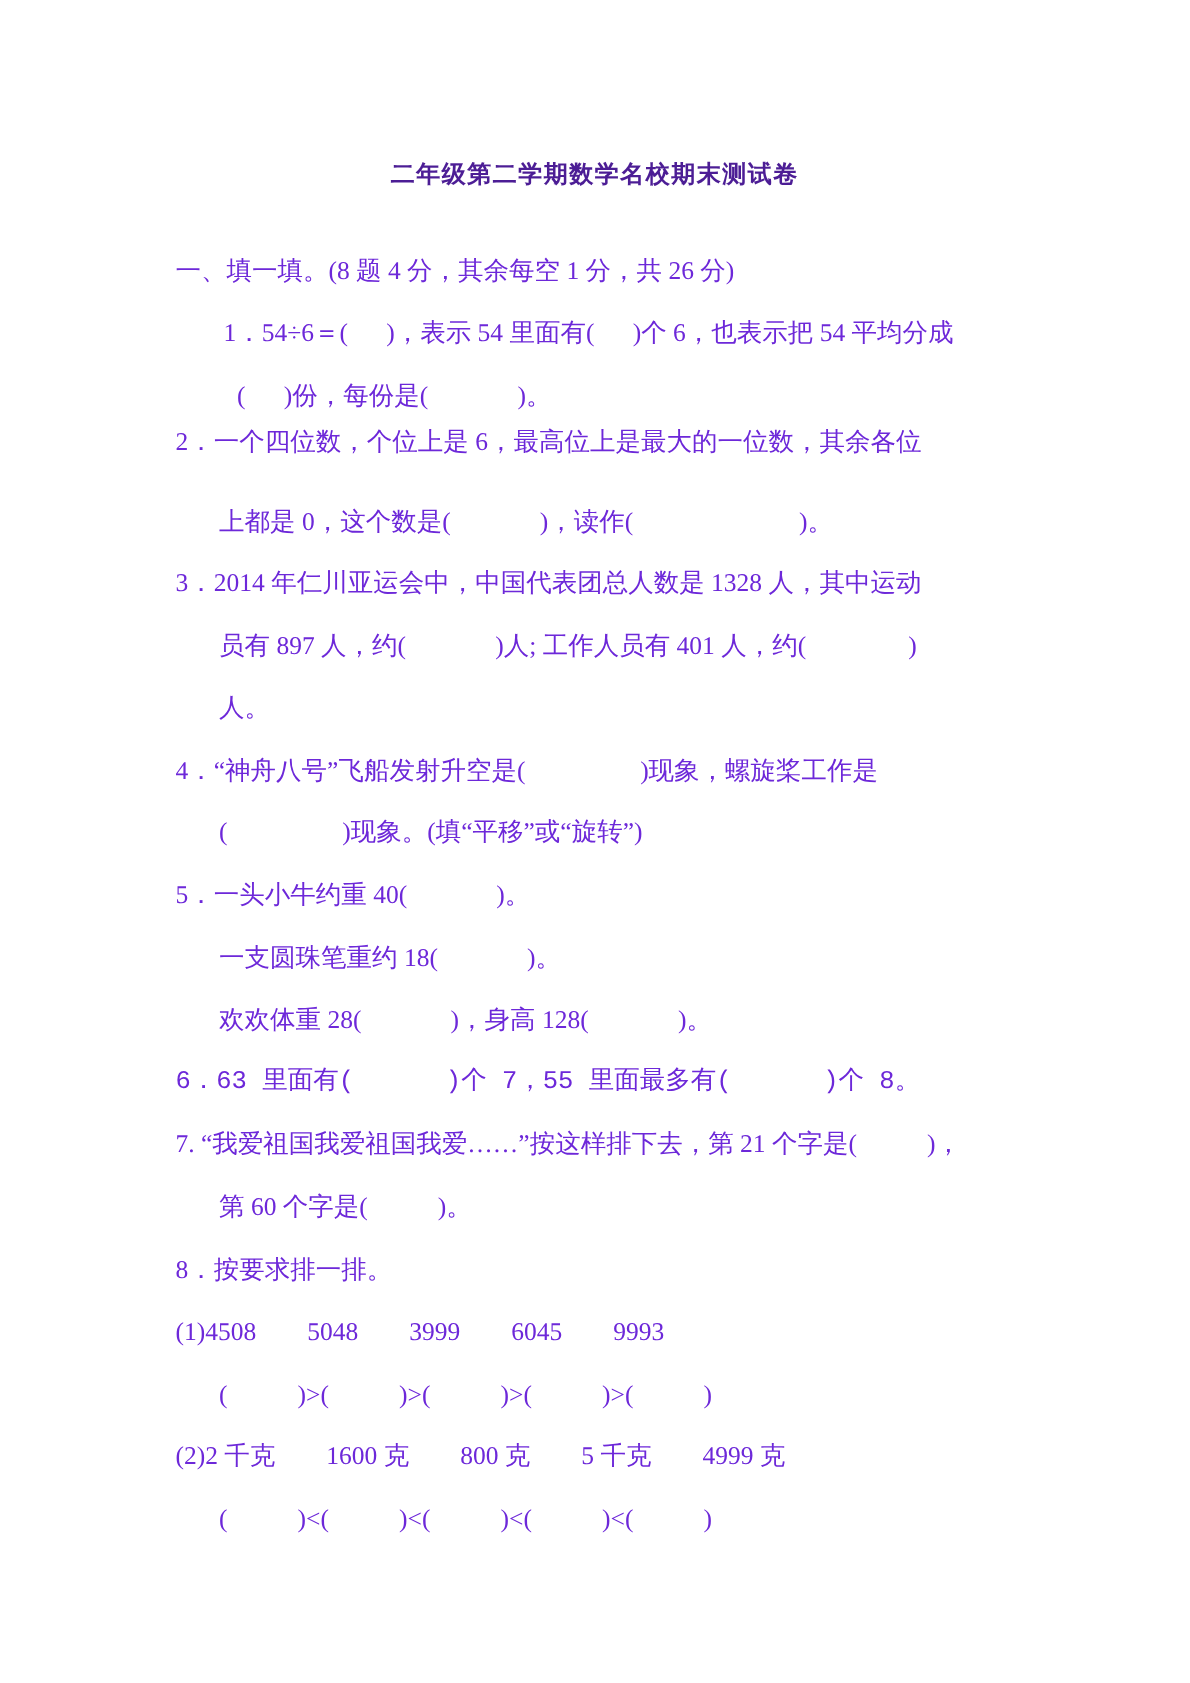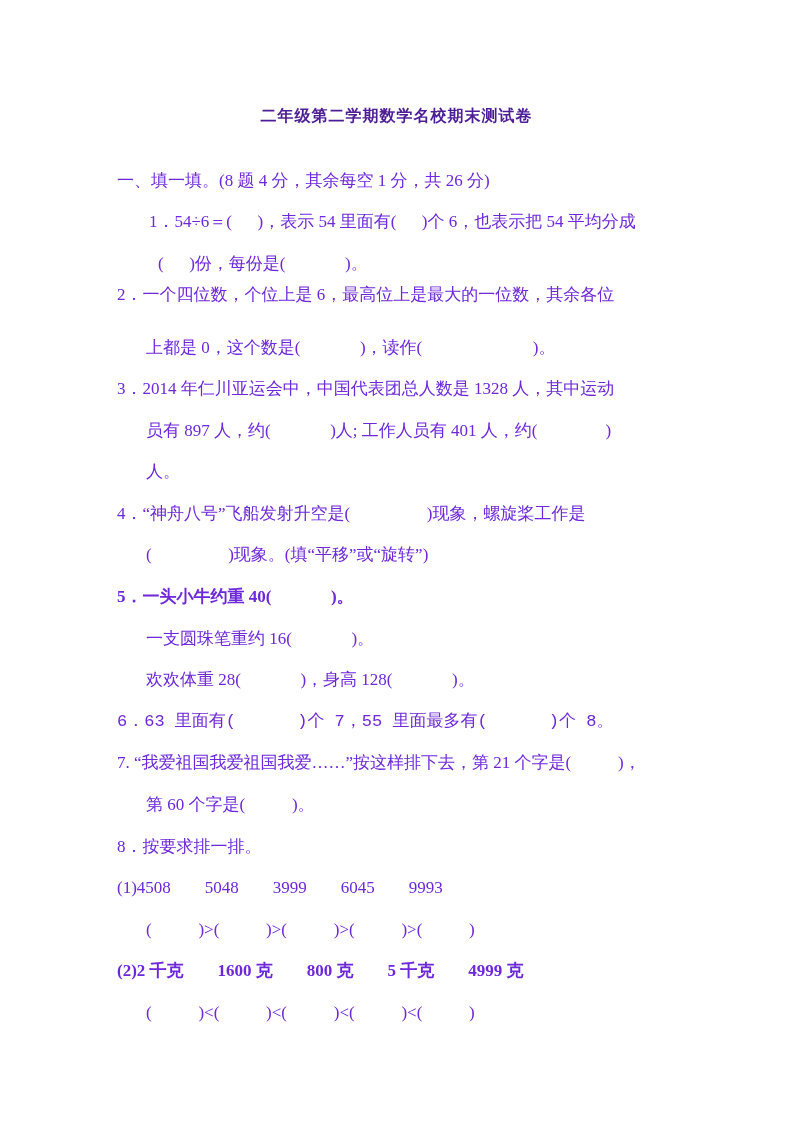--- a/index.html
+++ b/index.html
@@ -32,26 +32,26 @@
 <div class="line" style="top:284px;">2．一个四位数，个位上是 6，最高位上是最大的一位数，其余各位</div>
 <div class="line indent" style="top:337px;">上都是 0，这个数是(              )，读作(                          )。</div>
 
 <div class="line" style="top:378px;">3．2014 年仁川亚运会中，中国代表团总人数是 1328 人，其中运动</div>
 <div class="line indent" style="top:420px;">员有 897 人，约(              )人; 工作人员有 401 人，约(                )</div>
 <div class="line indent" style="top:461px;">人。</div>
 
 <div class="line" style="top:503px;text-align:right;">4．“神舟八号”飞船发射升空是(                  )现象，螺旋桨工作是</div>
 <div class="line indent" style="top:544px;">(                  )现象。(填“平移”或“旋转”)</div>
 
-<div class="line" style="top:586px;font-weight:bold;">5．一头小牛约重 40(              )。</div>
-<div class="line indent" style="top:628px;">一支圆珠笔重约 16(              )。</div>
+<div class="line" style="top:586px;">5．一头小牛约重 40(              )。</div>
+<div class="line indent" style="top:628px;">一支圆珠笔重约 18(              )。</div>
 <div class="line indent" style="top:669px;">欢欢体重 28(              )，身高 128(              )。</div>
 
 <div class="line" style="top:711px;font-family:Liberation Mono, monospace;">6．63 里面有(      )个 7，55 里面最多有(      )个 8。</div>
 
 <div class="line" style="top:752px;">7. “我爱祖国我爱祖国我爱……”按这样排下去，第 21 个字是(           )，</div>
 <div class="line indent" style="top:794px;">第 60 个字是(           )。</div>
 
 <div class="line" style="top:836px;">8．按要求排一排。</div>
 <div class="line" style="top:877px;">(1)4508        5048        3999        6045        9993</div>
 <div class="line indent" style="top:919px;">(           )&gt;(           )&gt;(           )&gt;(           )&gt;(           )</div>
-<div class="line" style="top:960px;font-weight:bold;">(2)2 千克        1600 克        800 克        5 千克        4999 克</div>
+<div class="line" style="top:960px;">(2)2 千克        1600 克        800 克        5 千克        4999 克</div>
 <div class="line indent" style="top:1002px;">(           )&lt;(           )&lt;(           )&lt;(           )&lt;(           )</div>
 
 </body></html>

